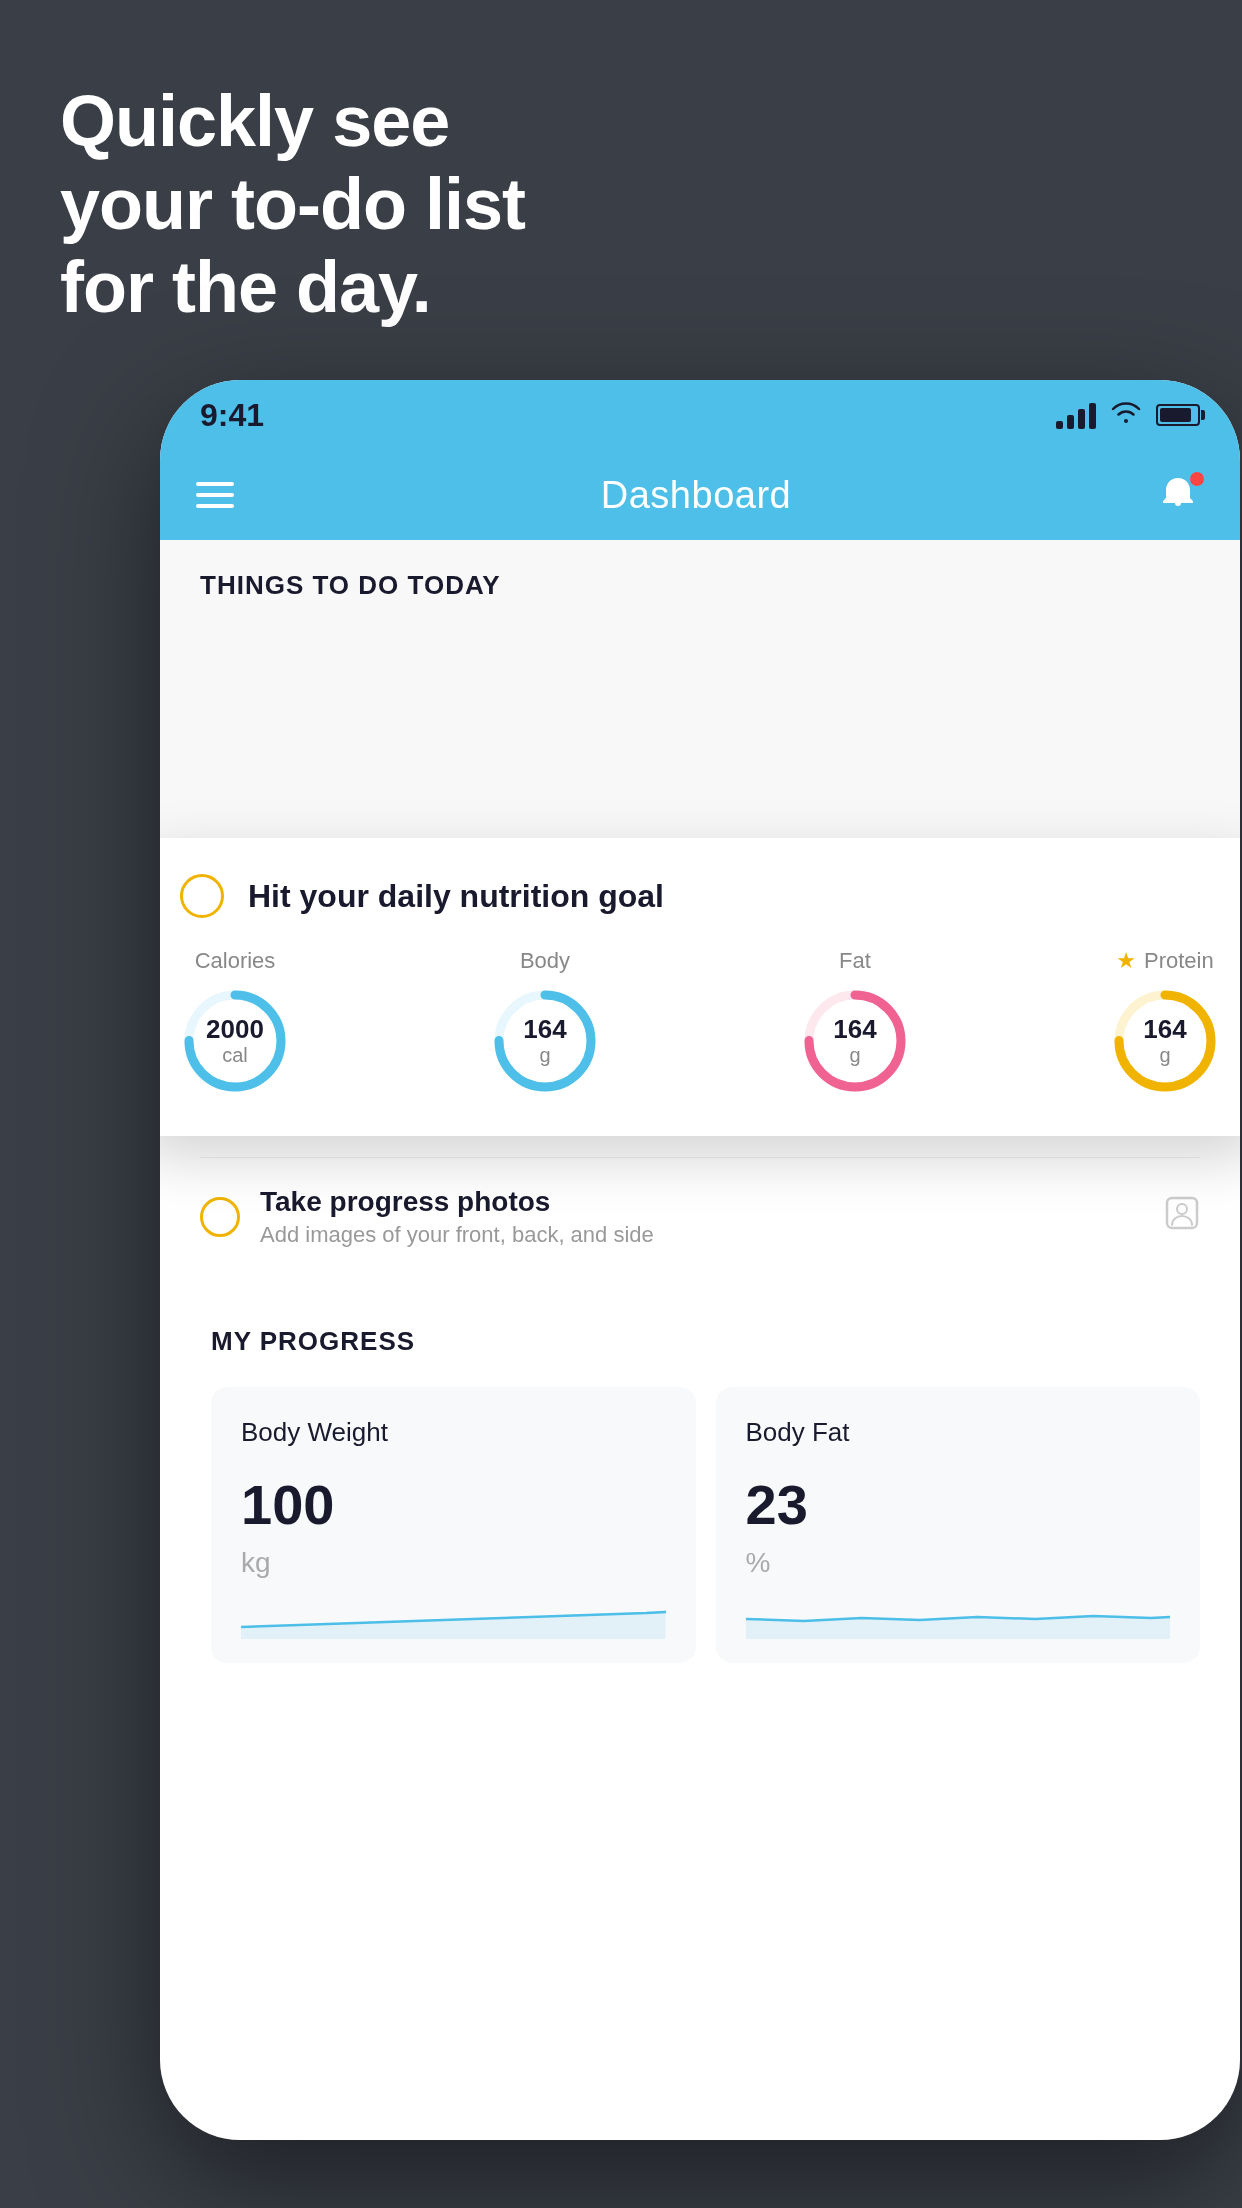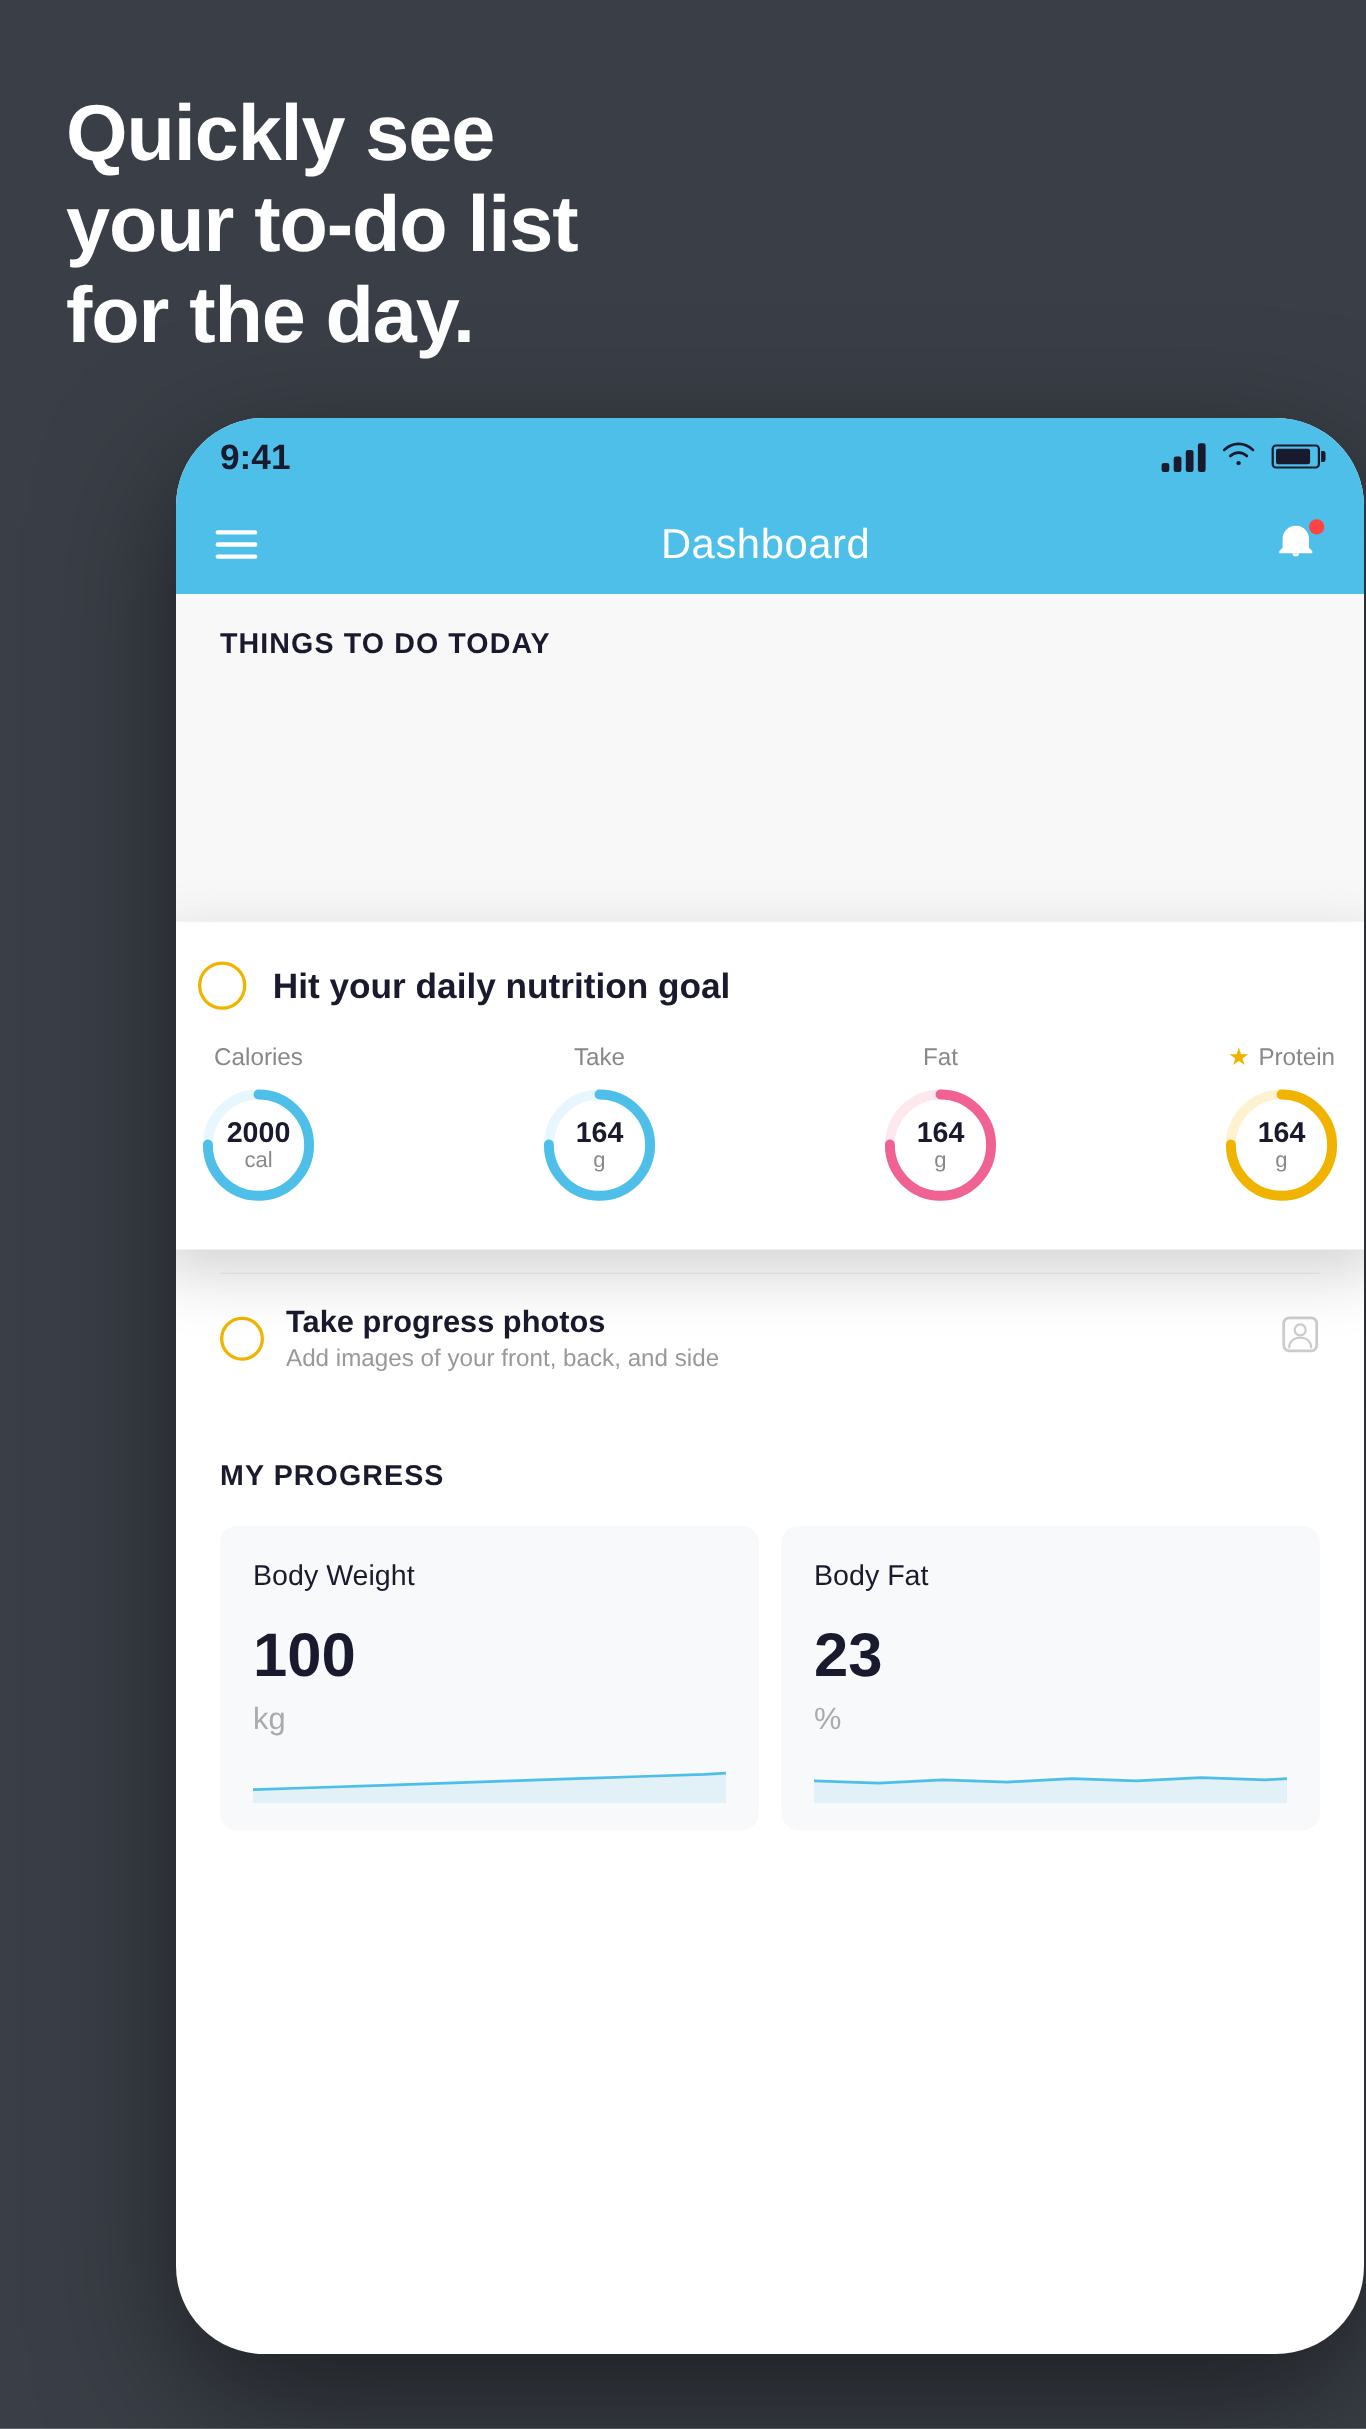--- a/index.html
+++ b/index.html
@@ -322,21 +322,21 @@
       color: #999;
     }
 
     .todo-icon {
       color: #cccccc;
       font-size: 36px;
     }
 
     
     .progress-section {
-      padding: 50px 40px 40px 40px;
+      padding: 50px 40px 40px 51px;
       background: #ffffff;
     }
 
     .progress-title {
       font-size: 26px;
       font-weight: 800;
       color: #1a1a2e;
       letter-spacing: 1px;
       text-transform: uppercase;
       margin-bottom: 30px;
@@ -475,21 +475,21 @@
                 <circle cx="55" cy="55" r="46" fill="none" stroke="#4dbfe8" stroke-width="9" stroke-dasharray="289" stroke-dashoffset="72" stroke-linecap="round"></circle>
               </svg>
               <div class="circle-value">
                 <span class="circle-number">2000</span>
                 <span class="circle-unit">cal</span>
               </div>
             </div>
           </div>
 
           <div class="nutrition-item">
-            <span class="nutrition-label">Take</span>
+            <span class="nutrition-label">Body</span>
             <div class="circle-ring">
               <svg width="110" height="110" viewBox="0 0 110 110">
                 <circle cx="55" cy="55" r="46" fill="none" stroke="#e8f7fd" stroke-width="9"></circle>
                 <circle cx="55" cy="55" r="46" fill="none" stroke="#4dbfe8" stroke-width="9" stroke-dasharray="289" stroke-dashoffset="72" stroke-linecap="round"></circle>
               </svg>
               <div class="circle-value">
                 <span class="circle-number">164</span>
                 <span class="circle-unit">g</span>
               </div>
             </div>

